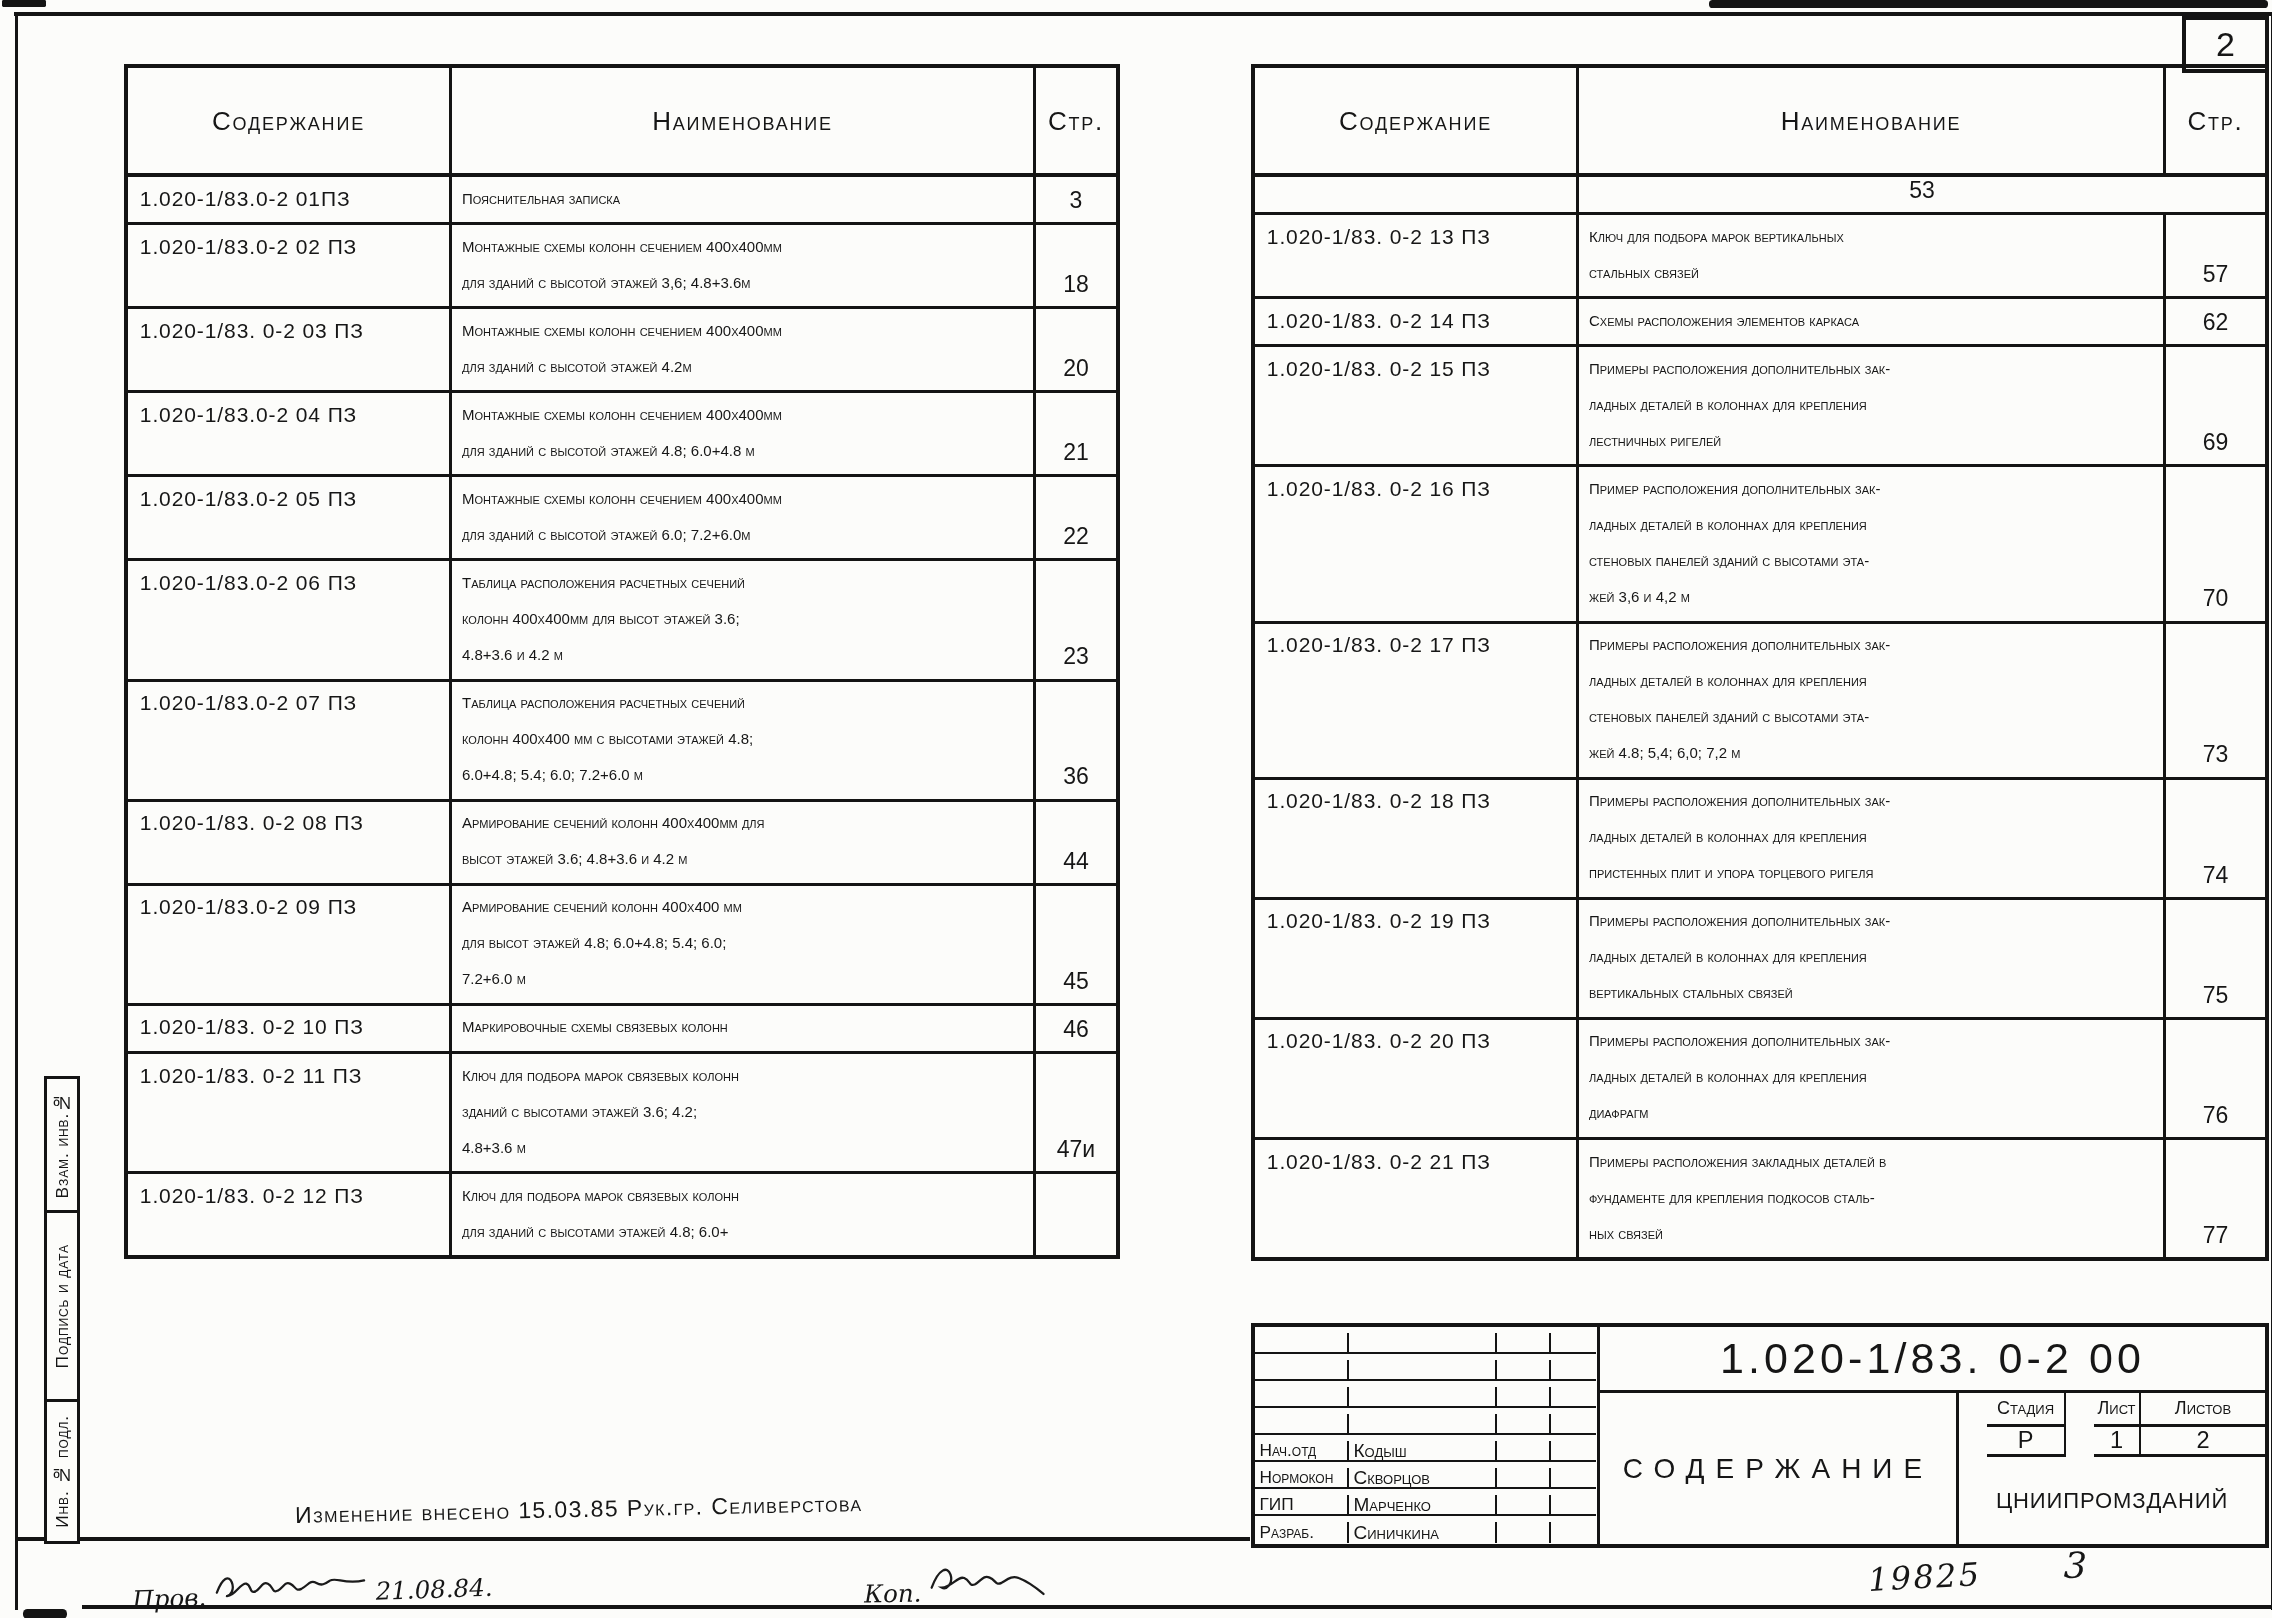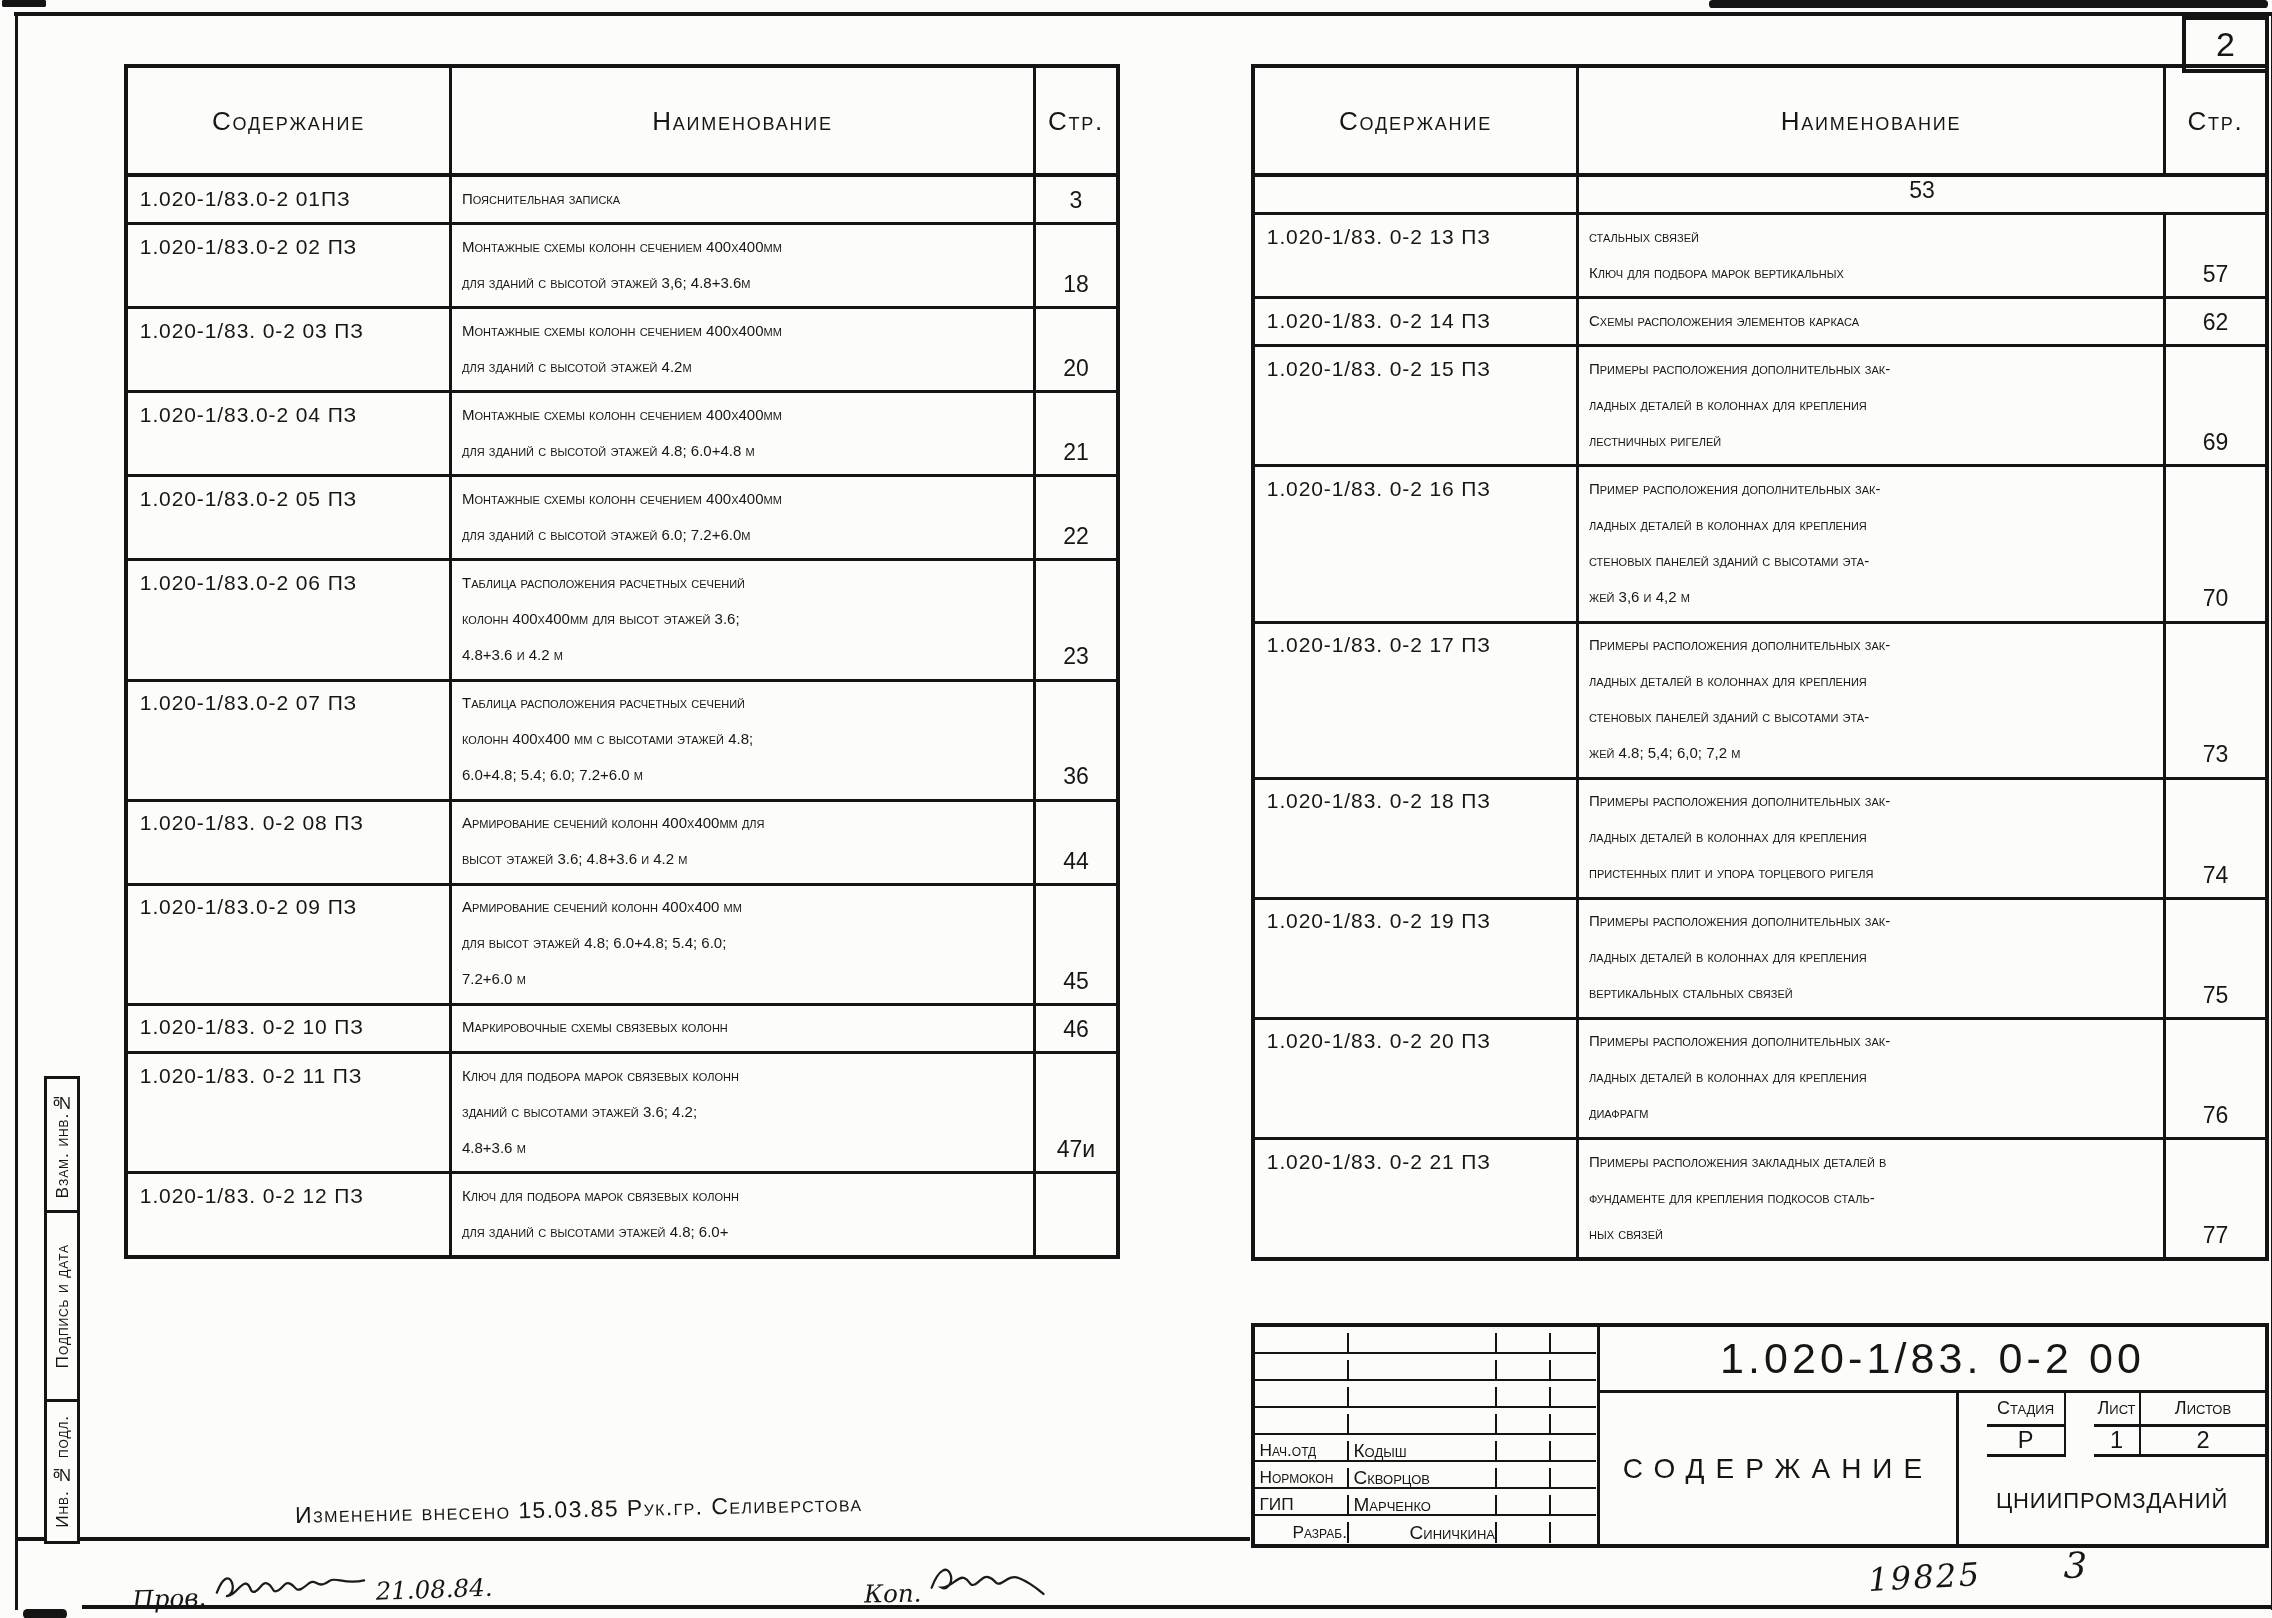--- a/index.html
+++ b/index.html
@@ -49,21 +49,21 @@
   .s1{top:1076px;height:138px;} .s2{top:1210px;height:193px;} .s3{top:1399px;height:145px;}
 
   
   .title-block{left:1251px;top:1323px;width:1018px;height:225px;border:4.5px solid #141414;
                box-sizing:border-box;display:flex;background:#fcfcfa;}
   .tb-left{width:345px;border-right:3.6px solid #141414;box-sizing:border-box;display:grid;
            grid-template-columns:94px 148px 54px 45px;grid-auto-rows:27px;}
   .tb-cell{border-right:2.7px solid #141414;border-bottom:2.7px solid #141414;box-sizing:border-box;
            display:flex;align-items:center;padding-left:4.5px;overflow:hidden;margin-top:6px;}
   .tb-cell.last-col{border-right:none;}
-  .tb-cell.last-row{border-bottom:none;justify-content:flex-end;}
+  .tb-cell.last-row{border-bottom:none;}
   .tb-cell .role{font-size:17.3px;font-variant:small-caps;}
   .tb-cell .name{font-size:19px;font-variant:small-caps;}
   .tb-right{flex:1;display:flex;flex-direction:column;}
   .tb-code{height:66px;border-bottom:3.6px solid #141414;box-sizing:border-box;display:flex;
            align-items:center;justify-content:center;font-size:43px;letter-spacing:4.1px;text-align:center;}
   .tb-bottom{flex:1;display:flex;}
   .tb-title{width:359px;border-right:3.6px solid #141414;box-sizing:border-box;display:flex;
             align-items:center;justify-content:center;font-size:28px;letter-spacing:11px;}
   .tb-stage{flex:1;display:grid;grid-template-columns:107px 75px 1fr;grid-template-rows:34px 30px 1fr;}
   .st{box-sizing:border-box;display:flex;align-items:center;justify-content:center;}
@@ -215,22 +215,22 @@
         <div class="cell c-name">Наименование</div>
         <div class="cell c-page">Стр.</div>
       </div>
       <div class="trow">
         <div class="cell c-code"></div>
         <div class="cell c-page">53</div>
       </div>
       <div class="trow">
         <div class="cell c-code">1.020-1/83. 0-2 13 ПЗ</div>
         <div class="cell c-name">
+          <div class="line">Ключ для подбора марок вертикальных</div>
           <div class="line">стальных связей</div>
-          <div class="line">Ключ для подбора марок вертикальных</div>
         </div>
         <div class="cell c-page">57</div>
       </div>
       <div class="trow">
         <div class="cell c-code">1.020-1/83. 0-2 14 ПЗ</div>
         <div class="cell c-name">
           <div class="line">Схемы расположения элементов каркаса</div>
         </div>
         <div class="cell c-page">62</div>
       </div>

